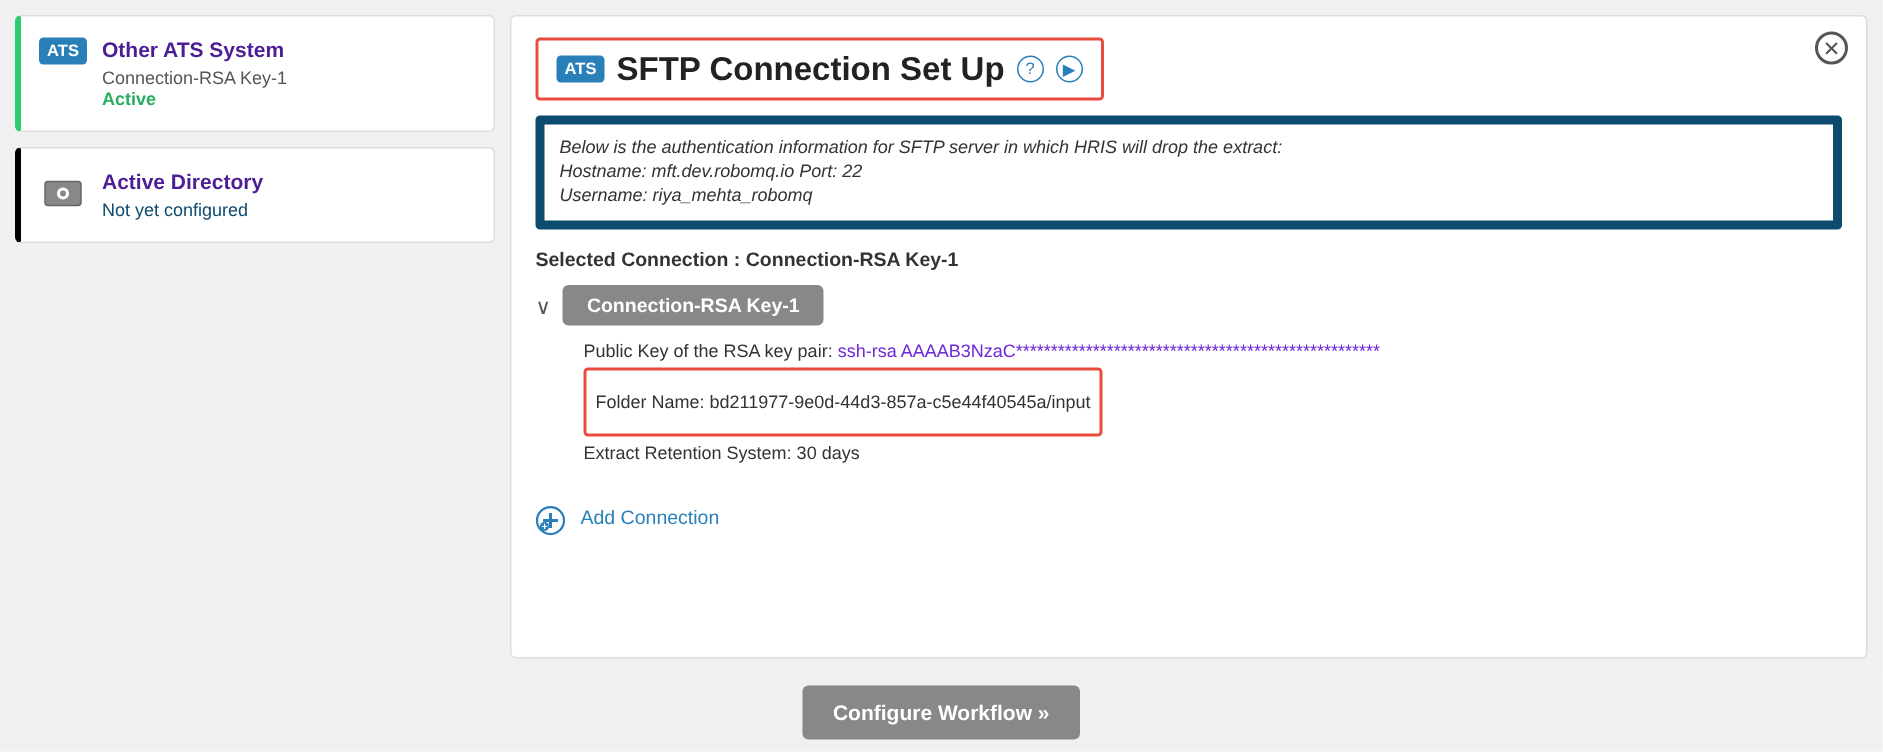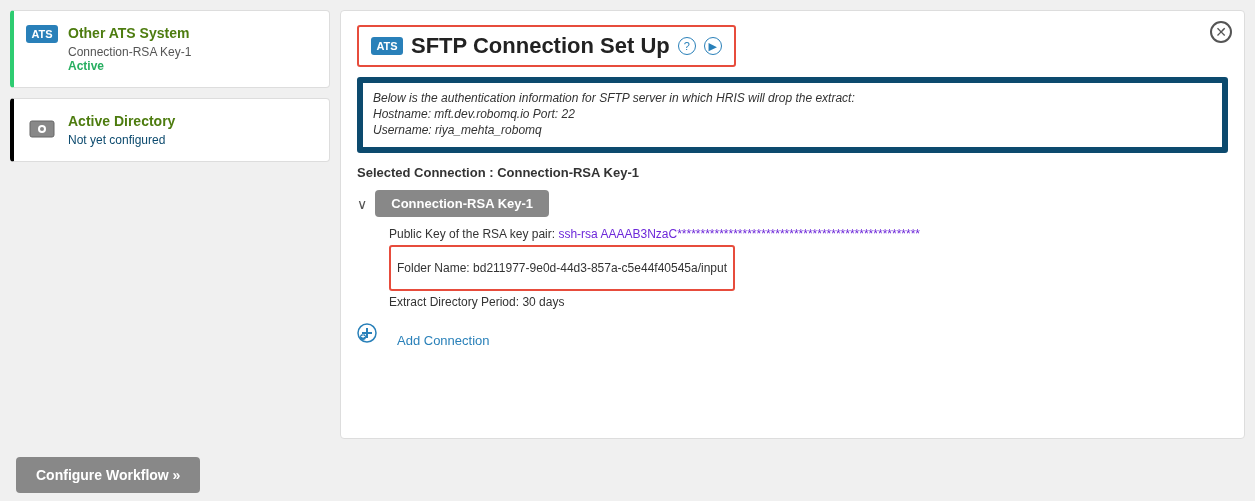--- a/index.html
+++ b/index.html
@@ -60,21 +60,21 @@
       flex-shrink: 0;
     }
 
     .card-content {
       flex: 1;
     }
 
     .card-title {
       font-size: 14px;
       font-weight: bold;
-      color: #4d7c0f;
+      color: #4c1d95;
       margin-bottom: 4px;
     }
 
     .card-subtitle {
       font-size: 12px;
       color: #555;
     }
 
     .card-status-active {
       font-size: 12px;
@@ -203,37 +203,37 @@
       margin-bottom: 4px;
     }
 
     .detail-label {
       font-weight: normal;
       color: #333;
     }
 
     .add-connection-row {
       display: flex;
-      align-items: flex-end;
-      gap: 20px;
-      margin-top: 14px;
+      align-items: flex-start;
+      gap: 10px;
+      margin-top: 28px;
       font-size: 13px;
       color: #2980b9;
       cursor: pointer;
     }
 
     .add-icon {
       font-size: 18px;
       color: #2980b9;
     }
 
     
     .bottom-bar {
       display: flex;
-      justify-content: flex-start;
+      justify-content: center;
       padding: 8px 16px;
       background: #f0f0f0;
     }
 
     .configure-btn {
       background: #888;
       color: #fff;
       border: none;
       padding: 10px 20px;
       border-radius: 4px;
@@ -319,21 +319,21 @@
       </div>
 
       <div style="margin-bottom:4px;">
         <span style="border: 2px solid #e74c3c; padding: 14px 6px; border-radius:3px; display:inline-block;">
           <span class="detail-label">Folder Name:</span>
           <span>bd211977-9e0d-44d3-857a-c5e44f40545a/input</span>
         </span>
       </div>
 
       <div class="detail-row">
-        <span class="detail-label">Extract Directory Period:</span>
+        <span class="detail-label">Extract Retention System:</span>
         <span> </span>
         <span>30 days</span>
       </div>
 
     </div>
 
     <div class="add-connection-row">
       <span class="add-icon">
         <svg width="20" height="20" viewBox="0 0 20 20">
           <circle cx="10" cy="10" r="9" fill="none" stroke="#2980b9" stroke-width="1.5"></circle>

